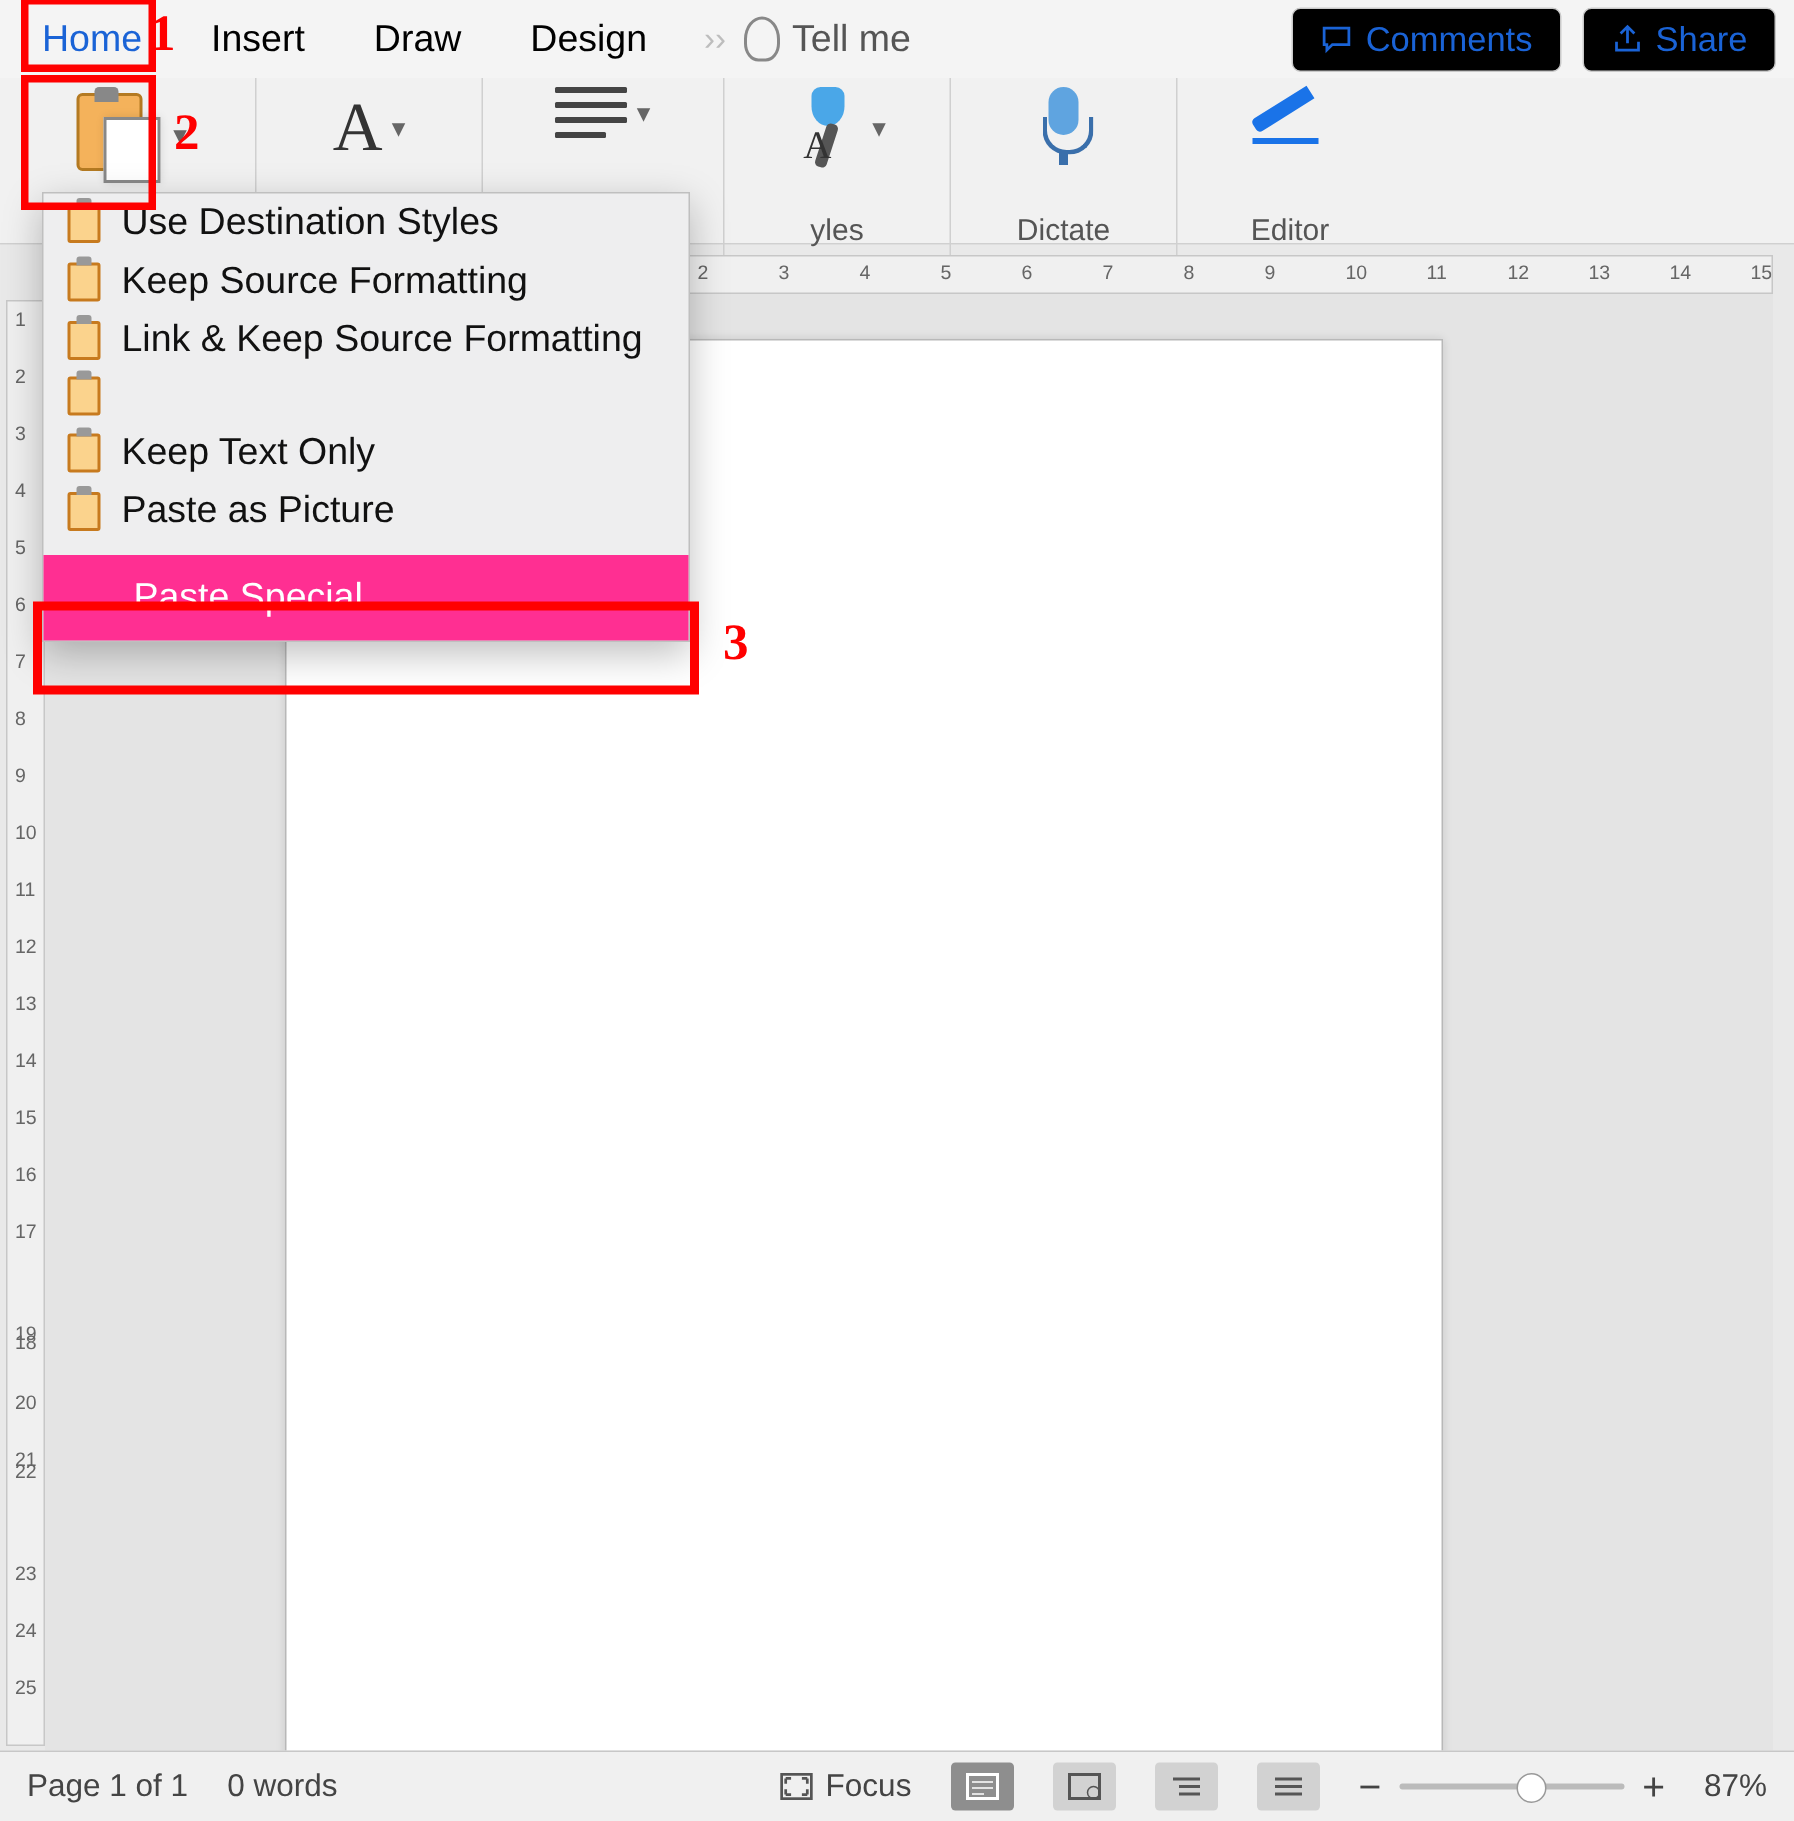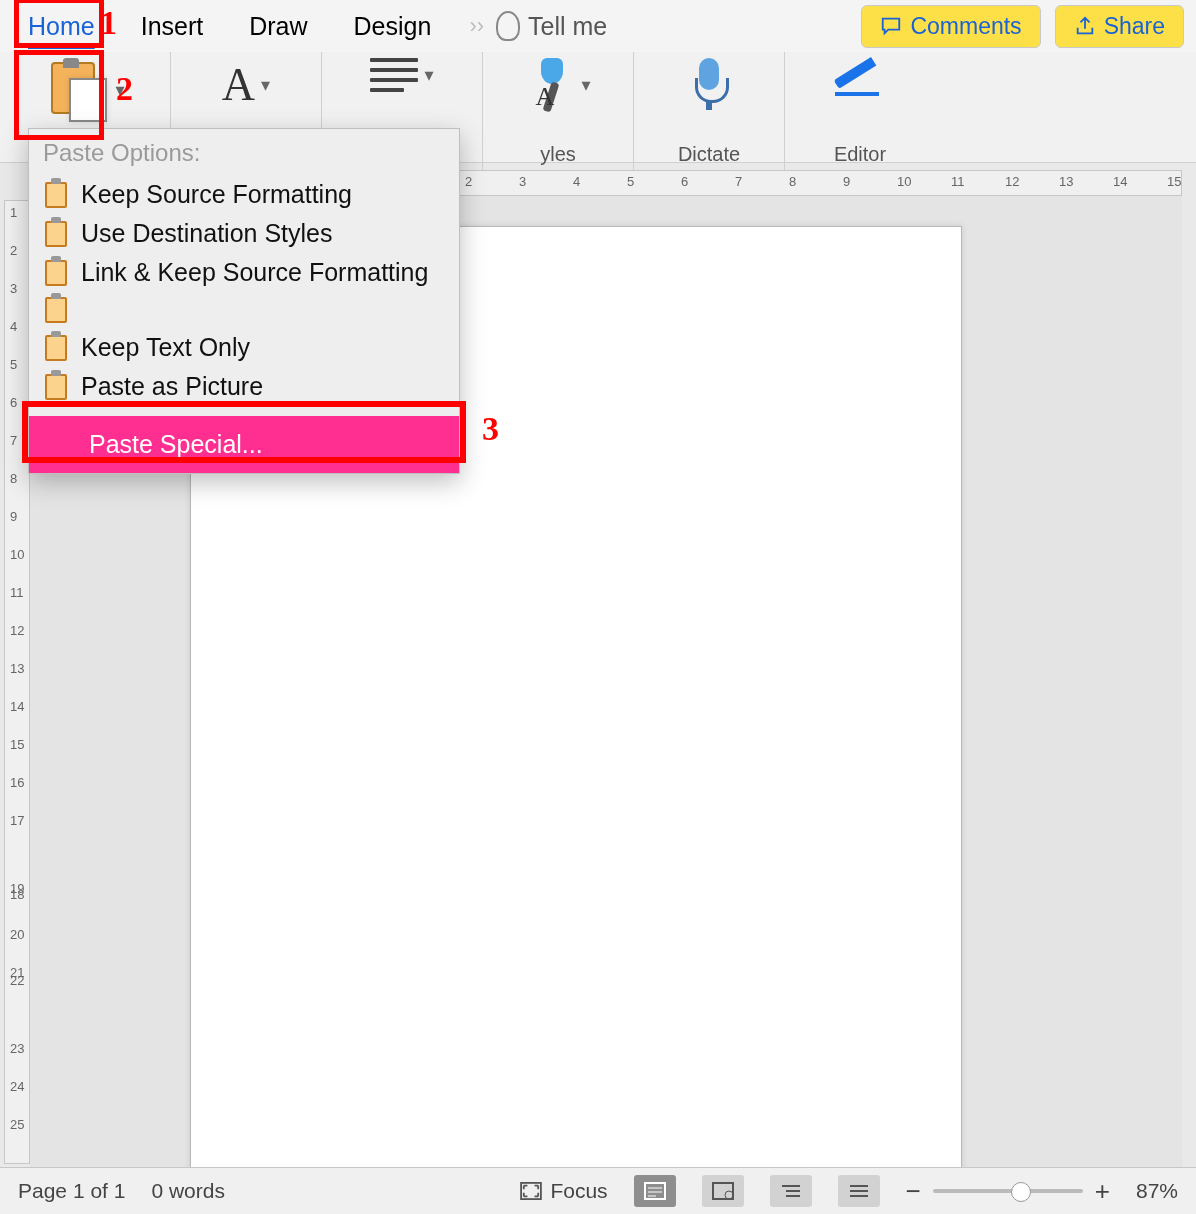--- a/index.html
+++ b/index.html
@@ -5,21 +5,21 @@
   html,body{margin:0;padding:0;font-family:-apple-system,"Segoe UI",Helvetica,Arial,sans-serif;background:#e9e9e9;overflow:hidden}
   #app{position:relative;width:1196px;height:1214px;background:#e9e9e9}
   
   .tabbar{position:absolute;left:0;top:0;right:0;height:52px;background:#f4f4f4;border-bottom:1px solid #d9d9d9;display:flex;align-items:center;padding:0 12px 0 20px;font-size:25px}
   .tab{padding:4px 8px;margin-right:30px;cursor:pointer;border-radius:4px}
   .tab.active{color:#1a63d6;text-decoration:underline;text-decoration-thickness:4px;text-underline-offset:10px}
   .tab-arrows{color:#bdbdbd;font-size:22px;margin-right:12px}
   .tellme{display:flex;align-items:center;gap:8px;color:#555}
   .bulb{width:20px;height:26px;border:2px solid #888;border-radius:50% 50% 40% 40%;position:relative}
   .right-btns{margin-left:auto;display:flex;gap:14px}
-  .obtn{border:1px solid #c9c9c9;border-radius:6px;background:#fde047;padding:7px 18px;display:flex;align-items:center;gap:8px;color:#1a63d6;font-size:23px;cursor:pointer}
+  .obtn{border:1px solid #c9c9c9;border-radius:6px;background:#000000;padding:7px 18px;display:flex;align-items:center;gap:8px;color:#1a63d6;font-size:23px;cursor:pointer}
   .obtn svg{width:22px;height:22px}
   
   .ribbon{position:absolute;left:0;top:52px;right:0;height:110px;background:#f1f1f1;border-bottom:1px solid #d0d0d0;display:flex;align-items:flex-start}
   .rgroup{height:100%;border-right:1px solid #d0d0d0;display:flex;flex-direction:column;align-items:center;justify-content:flex-start;padding:6px 20px 2px;position:relative}
   .rgroup .lbl{position:absolute;bottom:4px;left:0;right:0;text-align:center;font-size:20px;color:#555}
   .bigbtn{display:flex;align-items:center;gap:6px}
   .chev{font-size:18px;color:#666}
   .icon-font{font-family:Georgia,serif;font-size:46px;color:#333}
   .para-lines{display:flex;flex-direction:column;gap:6px}
   .para-lines span{display:block;width:48px;height:4px;background:#444;border-radius:1px}
@@ -201,35 +201,34 @@
       <span class="num" style="top: 840px;">23</span>
       <span class="num" style="top: 878px;">24</span>
       <span class="num" style="top: 916px;">25</span>
     </div>
 
   <div class="canvas">
     <div class="page"></div>
   </div>
 
   <div class="menu">
-    <div class="hdr">Paste Options:</div>
     <div id="pasteItems">
         <div class="item">
           <span class="cb">
             <span class="bd"></span>
             <span class="cl"></span>
           </span>
+          <span>Use Destination Styles</span>
+        </div>
+        <div class="item">
+          <span class="cb">
+            <span class="bd"></span>
+            <span class="cl"></span>
+          </span>
           <span>Keep Source Formatting</span>
-        </div>
-        <div class="item">
-          <span class="cb">
-            <span class="bd"></span>
-            <span class="cl"></span>
-          </span>
-          <span>Use Destination Styles</span>
         </div>
         <div class="item">
           <span class="cb">
             <span class="bd"></span>
             <span class="cl"></span>
           </span>
           <span>Link &amp; Keep Source Formatting</span>
         </div>
         <div class="item">
           <span class="cb">

